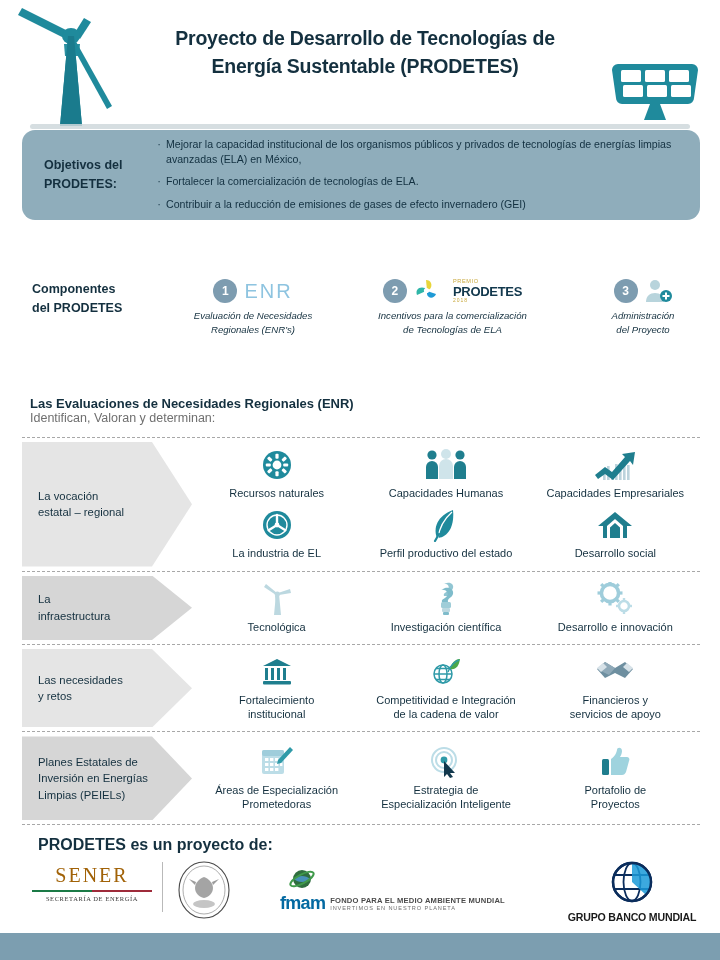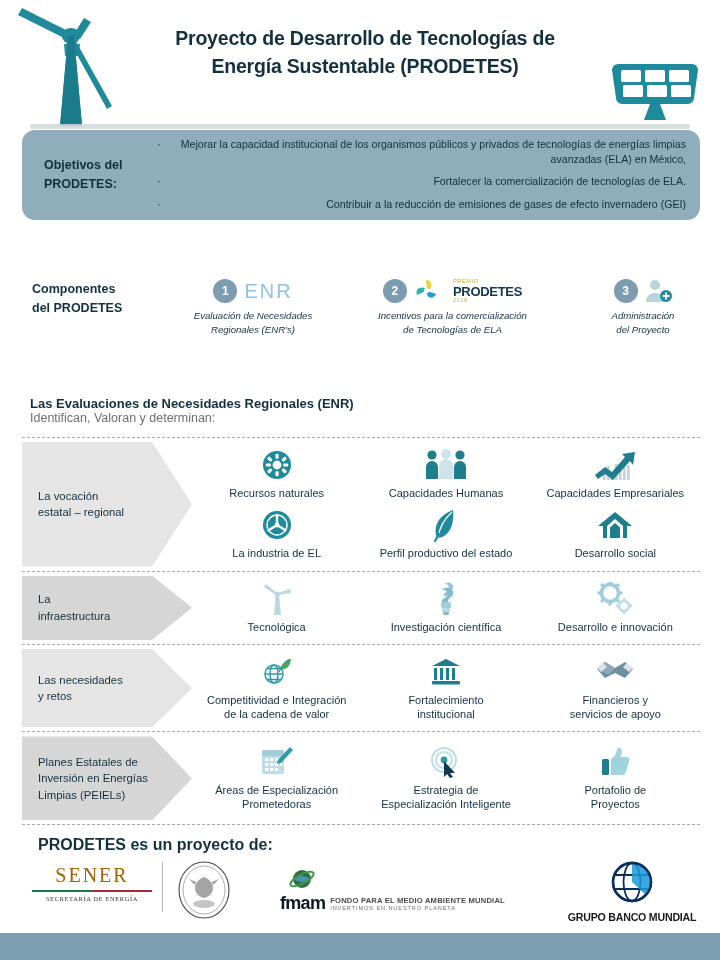--- a/index.html
+++ b/index.html
@@ -60,21 +60,21 @@
   }
   .obj-item:last-child { margin-bottom: 0; }
   .obj-bullet {
     width: 14px;
     flex: 0 0 14px;
     text-align: center;
     color: #1b3a4b;
     font-size: 11px;
     line-height: 1.42;
   }
-  .obj-text { flex: 1; text-align: right; }
+  .obj-text { flex: 1; }
 
   
   .components {
     position: absolute;
     left: 0; top: 268px;
     width: 720px; height: 80px;
   }
   .comp-title {
     position: absolute;
     left: 32px; top: 12px;
@@ -186,21 +186,21 @@
     width: 690px; height: 70px;
   }
   .logo { position: absolute; }
   .sener-box { left: 10px; top: 6px; width: 120px; text-align: center; }
   .sener-name { font-family: "Liberation Serif", serif; font-size: 20px; color: #a16207; letter-spacing: 2px; }
   .sener-rule { height: 2px; background: linear-gradient(to right,#1b7a46 0 50%,#9e2b3a 50% 100%); margin: 3px 0 3px; }
   .sener-sub { font-family: "Liberation Serif", serif; font-size: 6.5px; color: #3a3a3a; letter-spacing: 0.6px; }
   .divider-vert { position: absolute; left: 140px; top: 4px; width: 1px; height: 50px; background: #b9b9b9; }
   .eagle { left: 150px; top: 2px; width: 64px; height: 60px; }
   .fmam { left: 258px; top: 8px; display: flex; align-items: flex-end; gap: 5px; }
-  .fmam-word { font-family: "Liberation Sans", sans-serif; font-size: 18px; font-weight: bold; color: #0f172a; letter-spacing: -0.7px; line-height: 1; }
+  .fmam-word { font-family: "Liberation Sans", sans-serif; font-size: 18px; font-weight: bold; color: #0369a1; letter-spacing: -0.7px; line-height: 1; }
   .fmam-text { line-height: 1.25; }
   .fmam-l1 { font-size: 7.6px; font-weight: bold; color: #4a4a4a; letter-spacing: 0.2px; }
   .fmam-l2 { font-size: 5.6px; color: #6f6f6f; letter-spacing: 0.9px; }
   .wb { left: 520px; top: 2px; text-align: center; width: 180px; }
   .wb-name { font-size: 10.6px; font-weight: bold; color: #1a1a1a; letter-spacing: -0.2px; margin-top: 1px; }
 
   .bottom-bar {
     position: absolute;
     left: 0; top: 933px;
     width: 720px; height: 27px;
@@ -528,53 +528,53 @@
       <div class="arrow blue" style="min-height:74px;">
         <div>
           <div>Las necesidades</div>
           <div>y retos</div>
         </div>
       </div>
       <div class="cells">
         <div class="cell-line">
           <div class="cell">
             <span class="cell-icon">
-              <svg width="32" height="30" viewBox="0 0 32 30">
-                <g stroke="#2f9aa8" stroke-width="1.5" fill="none">
-                  <circle cx="13" cy="17" r="9"></circle>
-                  <ellipse cx="13" cy="17" rx="4" ry="9"></ellipse>
-                  <path d="M4 17 h18"></path>
-                    <path d="M6 11.5 h14"></path>
-                    <path d="M6 22.5 h14"></path>
-                </g>
-                <path d="M20 12 C22 3 28 2 30 2 C29 9 26 13 20 12 Z" fill="#4aa84a"></path>
-                <path d="M18 15 C20 8 26 4 29 3" stroke="#2f9aa8" stroke-width="1.4" fill="none"></path>
-              </svg>
-            </span>
-            <span class="cell-label">
-              <span style="display:block">Competitividad e Integración</span>
-              <span style="display:block">de la cadena de valor</span>
-            </span>
-          </div>
-          <div class="cell">
-            <span class="cell-icon">
               <svg width="30" height="30" viewBox="0 0 30 30">
                 <g fill="#1f7e8e">
                   <path d="M15 2 L29 9 H1 Z"></path>
                   <rect x="3" y="11" width="3" height="12"></rect>
                     <rect x="9" y="11" width="3" height="12"></rect>
                   <rect x="15" y="11" width="3" height="12"></rect>
                     <rect x="21" y="11" width="3" height="12"></rect>
                   <rect x="1" y="24" width="28" height="3.4" rx="1"></rect>
                 </g>
               </svg>
             </span>
             <span class="cell-label">
               <span style="display:block">Fortalecimiento</span>
               <span style="display:block">institucional</span>
+            </span>
+          </div>
+          <div class="cell">
+            <span class="cell-icon">
+              <svg width="32" height="30" viewBox="0 0 32 30">
+                <g stroke="#2f9aa8" stroke-width="1.5" fill="none">
+                  <circle cx="13" cy="17" r="9"></circle>
+                  <ellipse cx="13" cy="17" rx="4" ry="9"></ellipse>
+                  <path d="M4 17 h18"></path>
+                    <path d="M6 11.5 h14"></path>
+                    <path d="M6 22.5 h14"></path>
+                </g>
+                <path d="M20 12 C22 3 28 2 30 2 C29 9 26 13 20 12 Z" fill="#4aa84a"></path>
+                <path d="M18 15 C20 8 26 4 29 3" stroke="#2f9aa8" stroke-width="1.4" fill="none"></path>
+              </svg>
+            </span>
+            <span class="cell-label">
+              <span style="display:block">Competitividad e Integración</span>
+              <span style="display:block">de la cadena de valor</span>
             </span>
           </div>
           <div class="cell">
             <span class="cell-icon">
               <svg width="40" height="26" viewBox="0 0 40 26">
                 <g fill="#6e8fa0">
                   <path d="M2 10 L10 3 L20 9 L30 3 L38 10 L30 19 L20 14 L10 19 Z"></path>
                 </g>
                 <g fill="#8fa9b8">
                   <path d="M10 3 L20 9 L14 16 L4 11 Z"></path>

